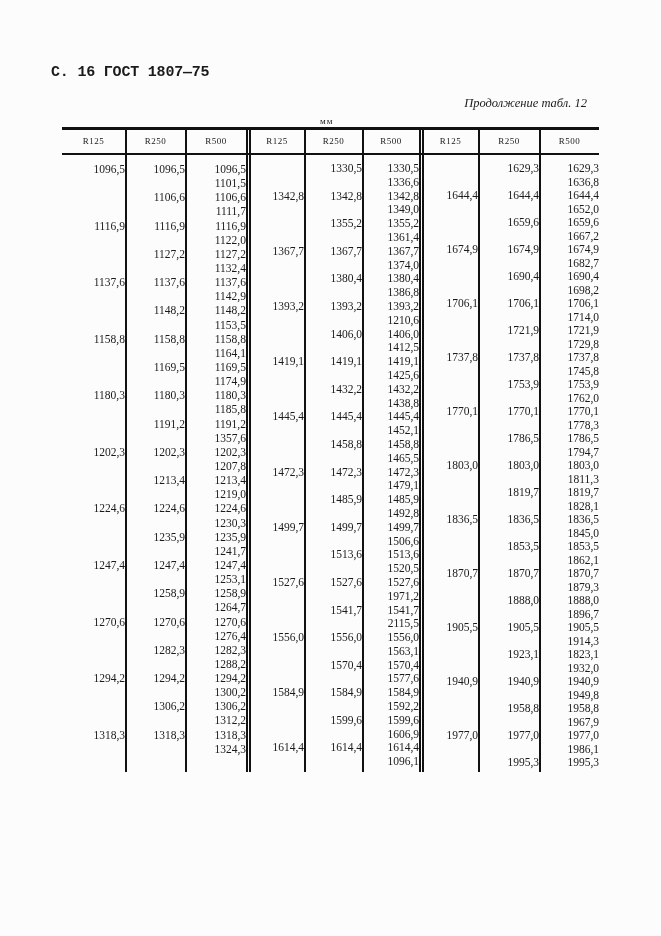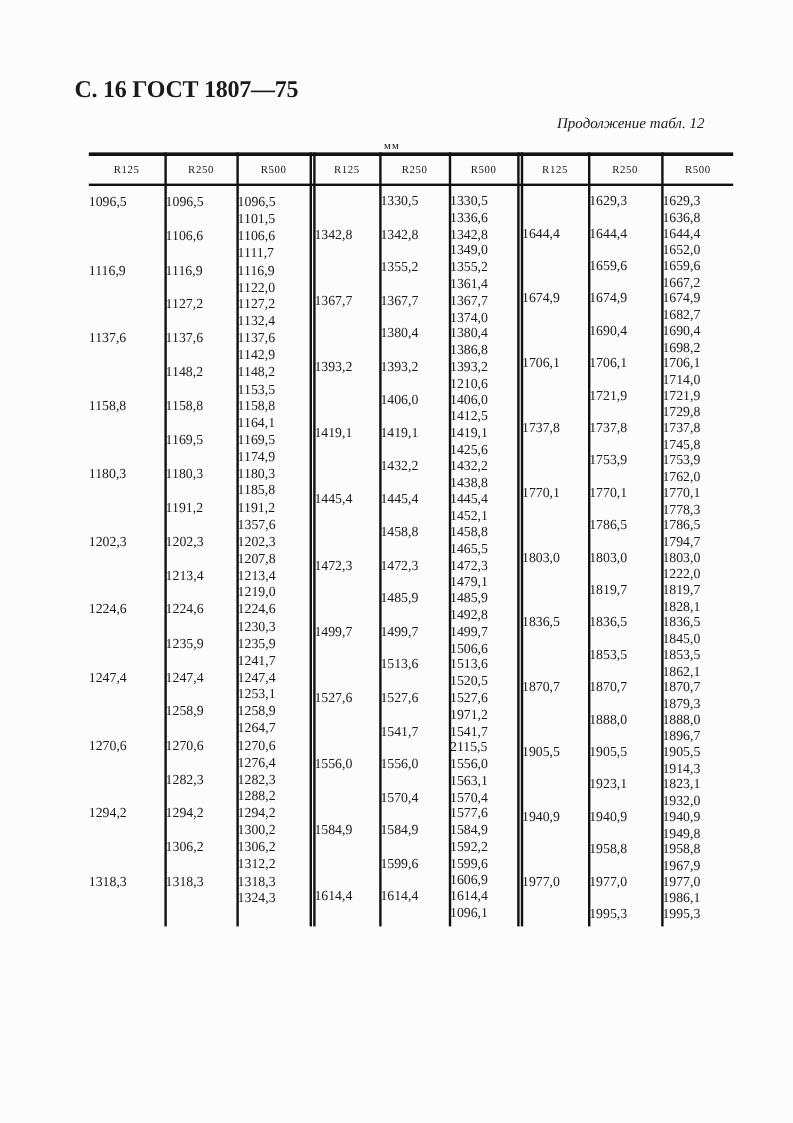--- a/index.html
+++ b/index.html
@@ -1,26 +1,26 @@
 <!DOCTYPE html>
 <html><head>
 <meta charset="utf-8">
 <style>
   html, body { margin: 0; padding: 0; background: #fcfcfc; }
   body { width: 661px; height: 936px; position: relative; overflow: hidden;
          font-family: "Liberation Serif", "DejaVu Serif", serif; color: #1a1a1a; }
-  .page-header { position: absolute; left: 62px; top: 64px; font-size: 20px; font-weight: bold; letter-spacing: -0.2px; }
+  .page-header { position: absolute; left: 51px; top: 64px; font-size: 15px; font-weight: bold; letter-spacing: -0.2px; font-family: Liberation Mono, monospace; }
   .continuation { position: absolute; right: 74px; top: 96px; font-size: 12.5px; font-style: italic; }
   .units { position: absolute; left: 320px; top: 116px; font-size: 9px; letter-spacing: 1px; }
-  .table { position: absolute; left: 74px; top: 127px; width: 537px; height: 645px; }
+  .table { position: absolute; left: 62px; top: 127px; width: 537px; height: 645px; }
   .top-rule { position: absolute; left: 0; top: 0; width: 537px; height: 3px; background: #111; }
   .head-rule { position: absolute; left: 0; top: 26px; width: 537px; height: 1.5px; background: #111; }
   .vline { position: absolute; top: 0; width: 1.5px; height: 645px; background: #111; }
   .hcell { position: absolute; top: 3px; height: 23px; line-height: 23px; text-align: center; font-size: 9px; letter-spacing: 0.5px; }
-  .col { position: absolute; top: 35px; text-align: left; font-size: 11.5px; }
+  .col { position: absolute; top: 35px; text-align: right; font-size: 11.5px; }
   .col .cell { height: 13.5px; line-height: 13.5px; white-space: nowrap; }
   .col.g2 .cell { height: 13.8px; line-height: 13.8px; }
   .col.g1 .cell { height: 14.15px; line-height: 14.15px; }
 </style>
 </head>
 <body>
 
 <div class="page-header">С. 16 ГОСТ 1807—75</div>
 <div class="continuation">Продолжение табл. 12</div>
 <div class="units">мм</div>
@@ -431,21 +431,21 @@
       <div class="cell">1729,8</div>
       <div class="cell">1737,8</div>
       <div class="cell">1745,8</div>
       <div class="cell">1753,9</div>
       <div class="cell">1762,0</div>
       <div class="cell">1770,1</div>
       <div class="cell">1778,3</div>
       <div class="cell">1786,5</div>
       <div class="cell">1794,7</div>
       <div class="cell">1803,0</div>
-      <div class="cell">1222,0</div>
+      <div class="cell">1811,3</div>
       <div class="cell">1819,7</div>
       <div class="cell">1828,1</div>
       <div class="cell">1836,5</div>
       <div class="cell">1845,0</div>
       <div class="cell">1853,5</div>
       <div class="cell">1862,1</div>
       <div class="cell">1870,7</div>
       <div class="cell">1879,3</div>
       <div class="cell">1888,0</div>
       <div class="cell">1896,7</div>

